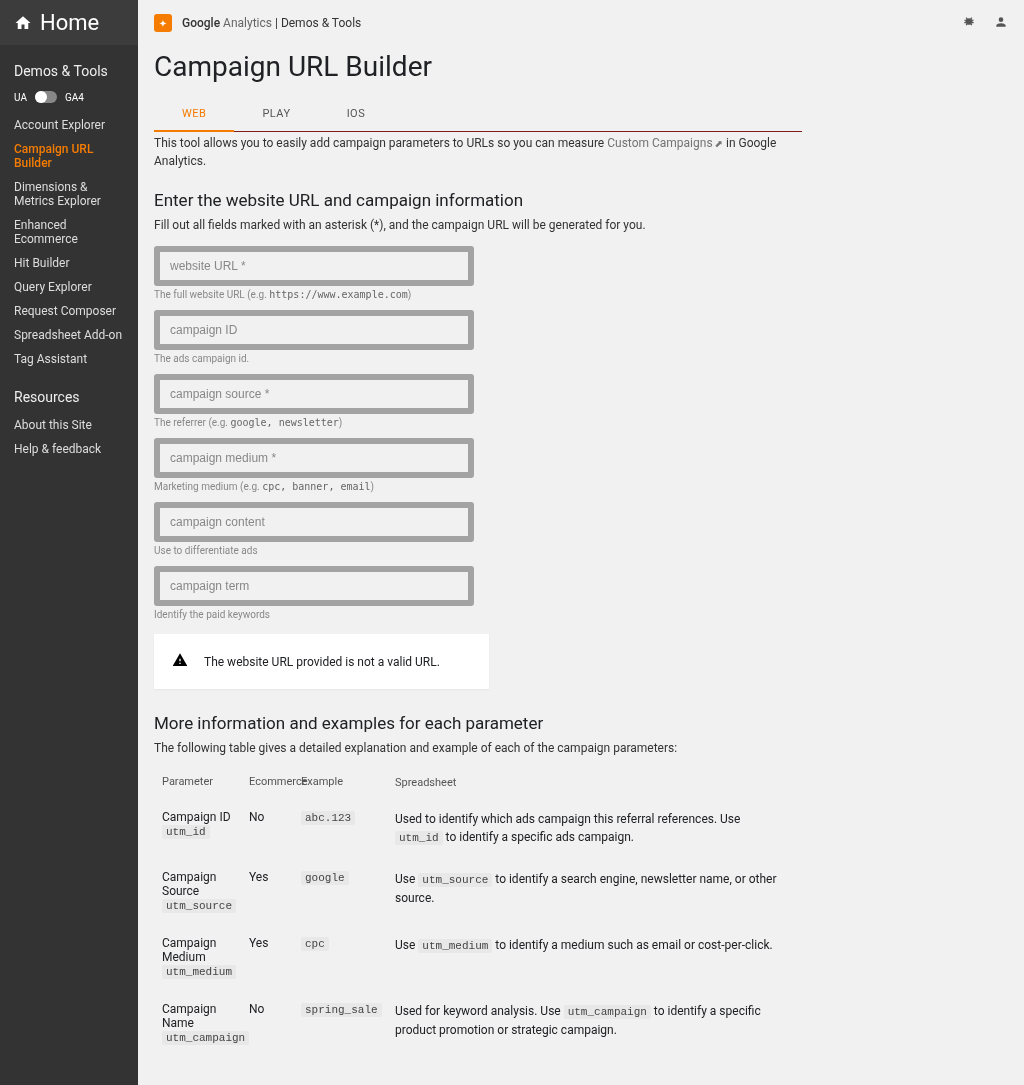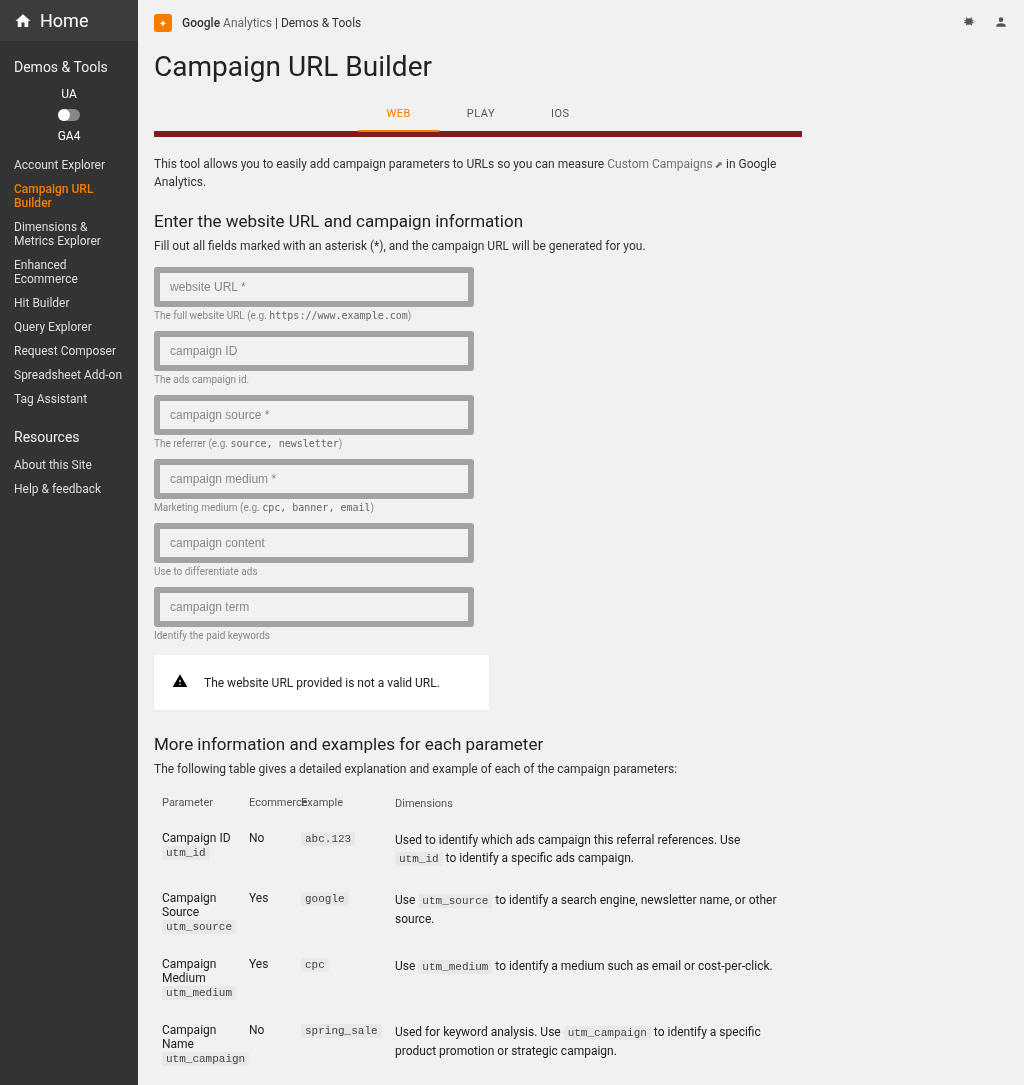--- a/index.html
+++ b/index.html
@@ -1,42 +1,42 @@
 <!DOCTYPE html>
 <html><head>
 <meta charset="utf-8">
 <style>
 * { box-sizing: border-box; margin: 0; padding: 0; }
 body { font-family: Roboto, Arial, sans-serif; font-size: 13px; color: #202124; background: #f1f1f1; display: flex; }
 
 
 .sidebar { width: 138px; background: #333; color: #fff; min-height: 1085px; flex-shrink: 0; }
-.home-bar { background: #3c3c3c; padding: 10px 14px; display: flex; align-items: center; gap: 8px; font-size: 18px; font-weight: 400; }
+.home-bar { background: #3c3c3c; padding: 10px 14px; display: flex; align-items: center; gap: 8px; font-size: 22px; font-weight: 400; }
 .home-icon { display: inline-flex; }
 .section-header { padding: 18px 14px 8px; font-size: 14px; font-weight: 400; color: #eee; }
-.toggle-row { display: flex; align-items: center; gap: 8px; padding: 4px 14px 10px; font-size: 12px; flex-direction: column; }
+.toggle-row { display: flex; align-items: center; gap: 8px; padding: 4px 14px 10px; font-size: 10px; }
 .toggle { width: 22px; height: 12px; background: #888; border-radius: 6px; position: relative; }
 .toggle-knob { width: 12px; height: 12px; background: #fff; border-radius: 50%; position: absolute; left: 0; top: 0; }
 .nav-item { padding: 5px 14px; font-size: 12px; color: #ddd; cursor: pointer; }
 .nav-item.active { color: #f57c00; font-weight: 500; }
 
 
 .main { flex: 1; padding: 0; }
 .topbar { display: flex; align-items: center; padding: 14px 16px 0; gap: 10px; }
 .logo-badge { width: 18px; height: 18px; background: #f57c00; border-radius: 3px; display: inline-flex; align-items: center; justify-content: center; color: #fff; font-size: 10px; }
 .brand { font-size: 12px; color: #333; }
 .brand b { font-weight: 500; }
 .brand .light { color: #666; font-weight: 400; }
 .topbar-icons { margin-left: auto; display: flex; gap: 18px; color: #555; }
 .icon-btn { cursor: pointer; }
 
 .content { padding: 10px 16px 30px; max-width: 680px; }
 h1 { font-size: 28px; font-weight: 400; margin: 8px 0 14px; color: #202124; }
 
-.tabs { display: flex; border-bottom: 6px solid #7f1d1d; margin-bottom: 18px; justify-content: center; }
+.tabs { display: flex; border-bottom: 1px solid #7f1d1d; margin-bottom: 2px; }
 .tab { padding: 10px 28px; font-size: 11px; color: #555; cursor: pointer; letter-spacing: 0.5px; }
 .tab.active { color: #f57c00; border-bottom: 2px solid #f57c00; margin-bottom: -1px; }
 
 .intro { font-size: 12px; color: #333; line-height: 1.5; margin-bottom: 20px; }
 .link { color: #737373; text-decoration: none; cursor: pointer; }
 .ext-icon { font-size: 10px; margin-left: 2px; }
 
 h2 { font-size: 17px; font-weight: 400; margin-bottom: 8px; }
 .sub { font-size: 12px; color: #333; margin-bottom: 14px; }
 
@@ -129,21 +129,21 @@
     <p class="intro">
       <span>This tool allows you to easily add campaign parameters to URLs so you can measure </span><a class="link"><span>Custom Campaigns</span><span class="ext-icon">⬈</span></a><span> in Google Analytics.</span>
     </p>
 
     <h2>Enter the website URL and campaign information</h2>
     <p class="sub">Fill out all fields marked with an asterisk (*), and the campaign URL will be generated for you.</p>
 
     <div id="fields">
         <div class="field"><input placeholder="website URL *" style=""><div class="hint">The full website URL (e.g. <code>https://www.example.com</code>)</div></div>
         <div class="field"><input placeholder="campaign ID" style=""><div class="hint">The ads campaign id.</div></div>
-        <div class="field"><input placeholder="campaign source *" style=""><div class="hint">The referrer (e.g. <code>source, newsletter</code>)</div></div>
+        <div class="field"><input placeholder="campaign source *" style=""><div class="hint">The referrer (e.g. <code>google, newsletter</code>)</div></div>
         <div class="field"><input placeholder="campaign medium *" style=""><div class="hint">Marketing medium (e.g. <code>cpc, banner, email</code>)</div></div>
         <div class="field"><input placeholder="campaign content" style=""><div class="hint">Use to differentiate ads</div></div>
         <div class="field"><input placeholder="campaign term" style=""><div class="hint">Identify the paid keywords</div></div>
       </div>
 
     <div class="alert">
       <span class="alert-icon">
         <svg width="16" height="16" viewBox="0 0 24 24" fill="#000">
             <path d="M1 21h22L12 2 1 21zm12-3h-2v-2h2v2zm0-4h-2v-4h2v4z"></path>
           </svg>
@@ -152,21 +152,21 @@
     </div>
 
     <h2>More information and examples for each parameter</h2>
     <p class="sub">The following table gives a detailed explanation and example of each of the campaign parameters:</p>
 
     <div class="table">
       <div class="thead">
         <div class="tc-param">Parameter</div>
         <div class="tc-req">Ecommerce</div>
         <div class="tc-ex">Example</div>
-        <div class="tc-desc">Dimensions</div>
+        <div class="tc-desc">Spreadsheet</div>
       </div>
       <div id="tbody">
           <div class="trow">
             <div class="tc-param">Campaign ID<br><span class="code">utm_id</span></div>
             <div class="tc-req">No</div>
             <div class="tc-ex"><span class="code">abc.123</span></div>
             <div class="tc-desc">Used to identify which ads campaign this referral references. Use <span class="code">utm_id</span> to identify a specific ads campaign.</div>
           </div>
           <div class="trow">
             <div class="tc-param">Campaign Source<br><span class="code">utm_source</span></div>

